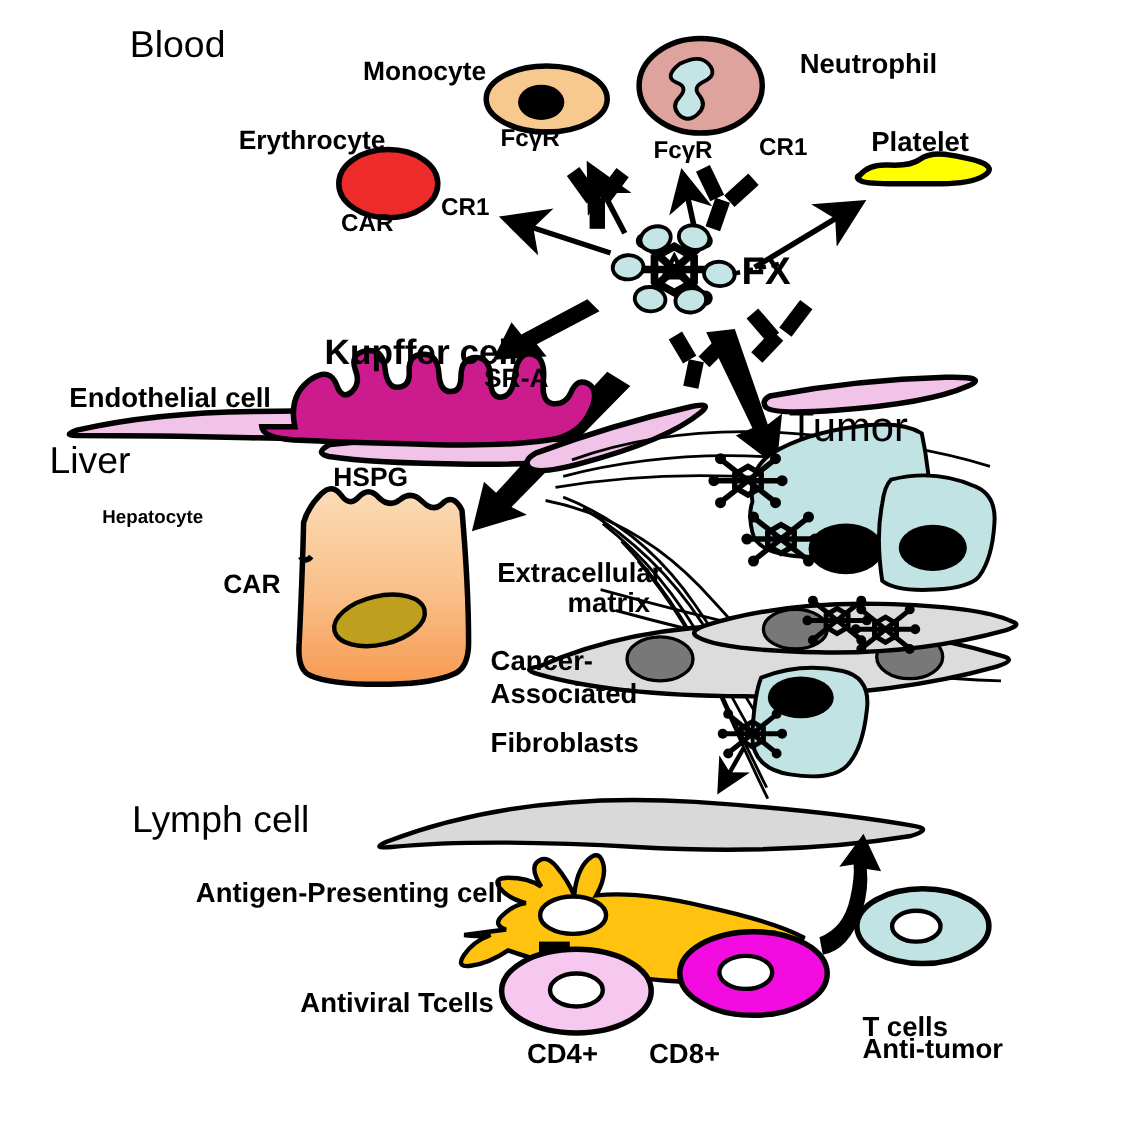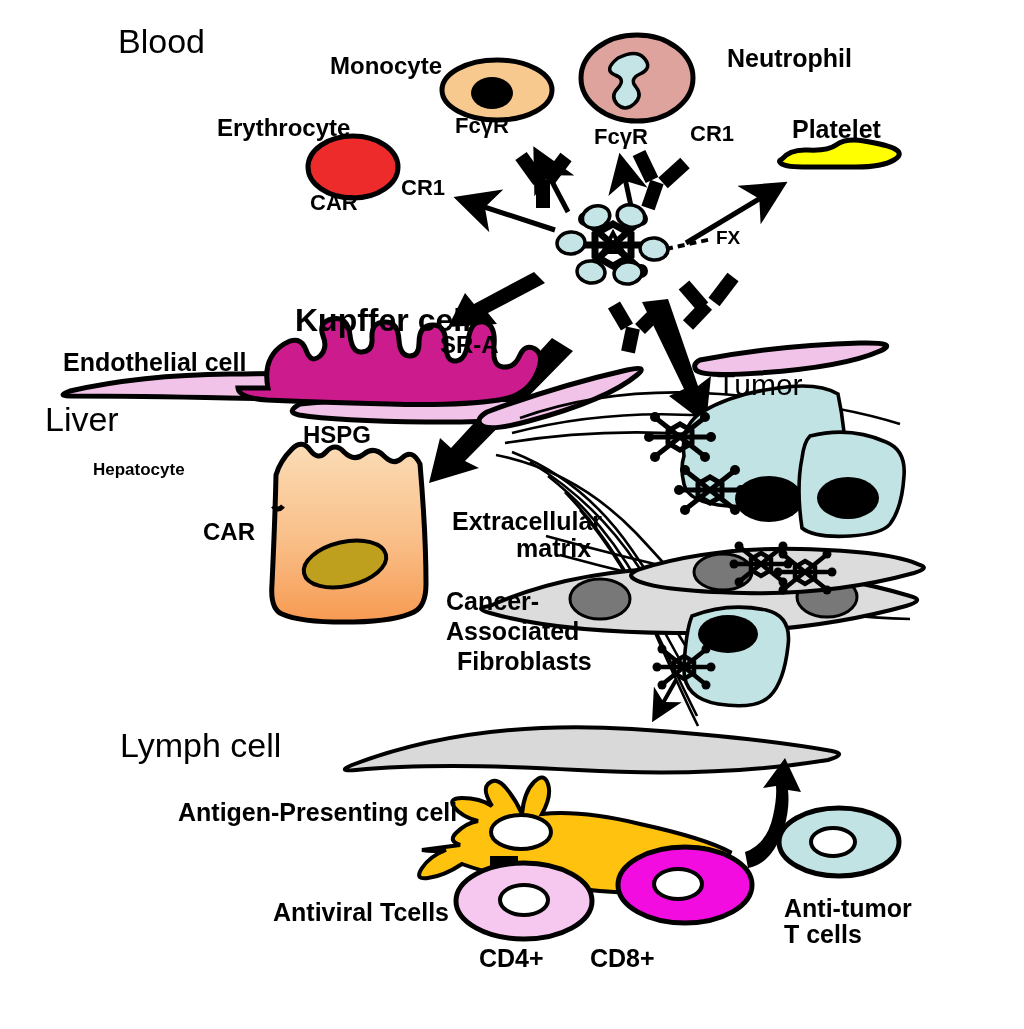--- a/index.html
+++ b/index.html
@@ -331,38 +331,38 @@
   <div class="lbl bold" style="left:330px;top:53px;font-size:24px;">Monocyte</div>
   <div class="lbl bold" style="left:217px;top:115px;font-size:24px;">Erythrocyte</div>
   <div class="lbl bold" style="left:727px;top:44px;font-size:25px;">Neutrophil</div>
   <div class="lbl bold" style="left:776px;top:115px;font-size:25px;margin-left:16px;">Platelet</div>
 
   <div class="lbl bold" style="left:455px;top:114px;font-size:22px;">FcγR</div>
   <div class="lbl bold" style="left:594px;top:125px;font-size:22px;">FcγR</div>
   <div class="lbl bold" style="left:690px;top:122px;font-size:22px;">CR1</div>
   <div class="lbl bold" style="left:310px;top:191px;font-size:22px;">CAR</div>
   <div class="lbl bold" style="left:401px;top:176px;font-size:22px;">CR1</div>
-  <div class="lbl bold" style="left:716px;top:227px;font-size:19px;">FX</div>
+  <div class="lbl bold" style="left:674px;top:227px;font-size:35px;">FX</div>
 
   <div class="lbl bold" style="left:295px;top:303px;font-size:32px;">Kupffer cell</div>
   <div class="lbl bold" style="left:440px;top:332px;font-size:24px;">SR-A</div>
   <div class="lbl bold" style="left:63px;top:348px;font-size:25px;">Endothelial cell</div>
   <div class="lbl region" style="left:45px;top:400px;font-size:34px;">Liver</div>
   <div class="lbl bold" style="left:303px;top:422px;font-size:24px;">HSPG</div>
   <div class="lbl bold" style="left:93px;top:450px;font-size:17px;margin-top:10px;">Hepatocyte</div>
   <div class="lbl bold" style="left:203px;top:519px;font-size:24px;">CAR</div>
 
-  <div class="lbl region" style="left:717px;top:368px;font-size:30px;">Tumor</div>
+  <div class="lbl region" style="left:717px;top:368px;font-size:38px;">Tumor</div>
   <div class="lbl bold" style="left:452px;top:507px;font-size:25px;">Extracellular</div>
   <div class="lbl bold" style="left:516px;top:534px;font-size:25px;">matrix</div>
   <div class="lbl bold" style="left:446px;top:587px;font-size:25px;">Cancer-</div>
   <div class="lbl bold" style="left:446px;top:617px;font-size:25px;">Associated</div>
-  <div class="lbl bold" style="left:446px;top:647px;font-size:25px;margin-left:11px;">Fibroblasts</div>
+  <div class="lbl bold" style="left:446px;top:662px;font-size:25px;">Fibroblasts</div>
 
   <div class="lbl region" style="left:120px;top:726px;font-size:34px;">Lymph cell</div>
   <div class="lbl bold" style="left:273px;top:898px;font-size:25px;">Antiviral Tcells</div>
   <div class="lbl bold" style="left:178px;top:798px;font-size:25px;">Antigen-Presenting cell</div>
   <div class="lbl bold" style="left:479px;top:944px;font-size:25px;">CD4+</div>
   <div class="lbl bold" style="left:590px;top:944px;font-size:25px;">CD8+</div>
-  <div class="lbl bold" style="left:784px;top:894px;font-size:25px;text-align:center;">Anti-tumor</div>
+  <div class="lbl bold" style="left:784px;top:940px;font-size:25px;text-align:center;">Anti-tumor</div>
   <div class="lbl bold" style="left:784px;top:920px;font-size:25px;">T cells</div>
 
 </div>
 
 </body></html>

